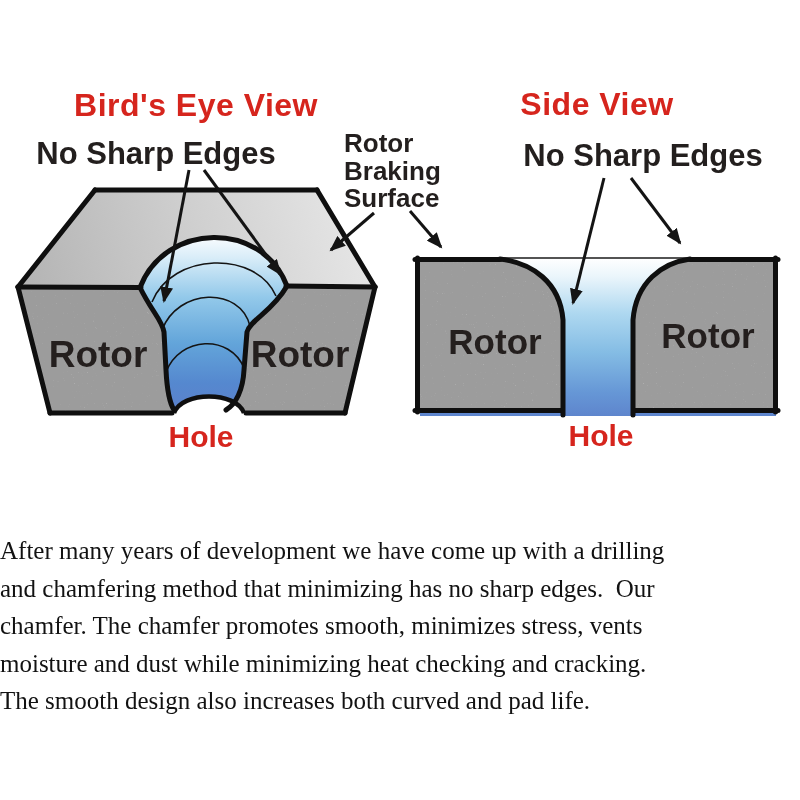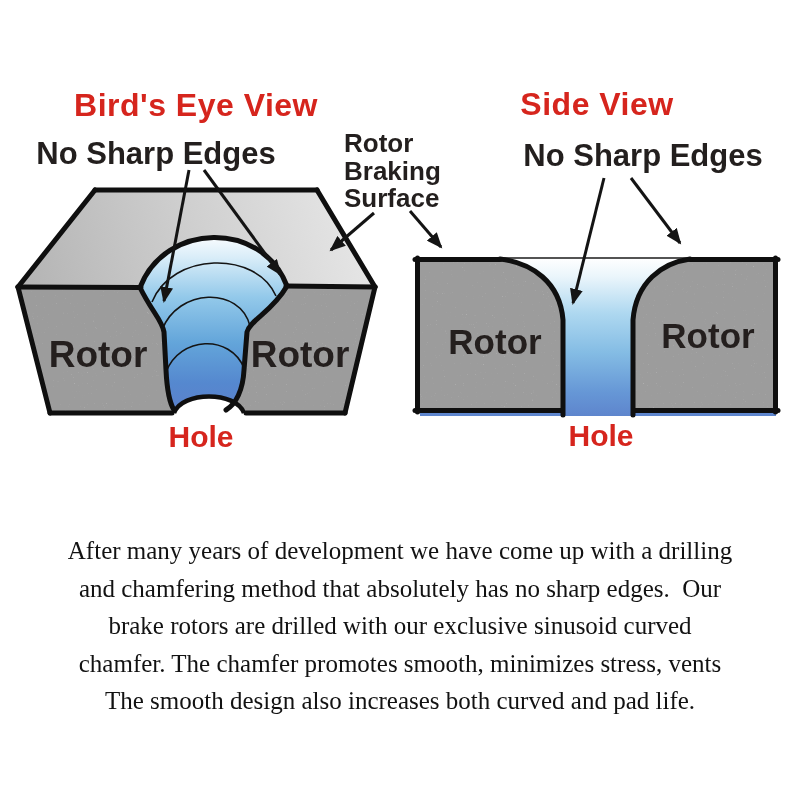--- a/index.html
+++ b/index.html
@@ -10,21 +10,20 @@
   .h-red{font-family:"Liberation Sans",sans-serif;font-weight:bold;font-size:32px;fill:#d6251d;letter-spacing:.5px;}
   .lbl{font-family:"Liberation Sans",sans-serif;font-weight:bold;font-size:31px;fill:#231f1e;}
   .cl{font-family:"Liberation Sans",sans-serif;font-weight:bold;font-size:26px;fill:#231f1e;}
   .rotor-be{font-family:"Liberation Sans",sans-serif;font-weight:bold;font-size:37px;fill:#241f1e;}
   .rotor-sv{font-family:"Liberation Sans",sans-serif;font-weight:bold;font-size:35px;fill:#241f1e;}
   .hole{font-family:"Liberation Sans",sans-serif;font-weight:bold;font-size:30px;fill:#d6251d;}
 
   .para{
     margin-top:62px;
     width:800px;
-    text-align:center;
     font-family:"Liberation Serif",serif;
     font-size:25px;
     line-height:37.5px;
     color:#121212;
   }
   .para .line{white-space:pre;}
 </style>
 </head>
 <body>
 
@@ -150,19 +149,19 @@
     <tspan x="344" dy="27.5">Braking</tspan>
     <tspan x="344" dy="27.5">Surface</tspan>
   </text>
 
   <text class="hole" x="201" y="447" text-anchor="middle">Hole</text>
   <text class="hole" x="601" y="446" text-anchor="middle">Hole</text>
 </svg>
 
 <div class="para">
   <div class="line">After many years of development we have come up with a drilling</div>
-  <div class="line">and chamfering method that absolutely has no sharp edges.  Our</div>
-  <div class="line">brake rotors are drilled with our exclusive sinusoid curved</div>
+  <div class="line">and chamfering method that minimizing has no sharp edges.  Our</div>
   <div class="line">chamfer. The chamfer promotes smooth, minimizes stress, vents</div>
+  <div class="line">moisture and dust while minimizing heat checking and cracking.</div>
   <div class="line">The smooth design also increases both curved and pad life.</div>
 </div>
 
 </div>
 
 </body></html>

